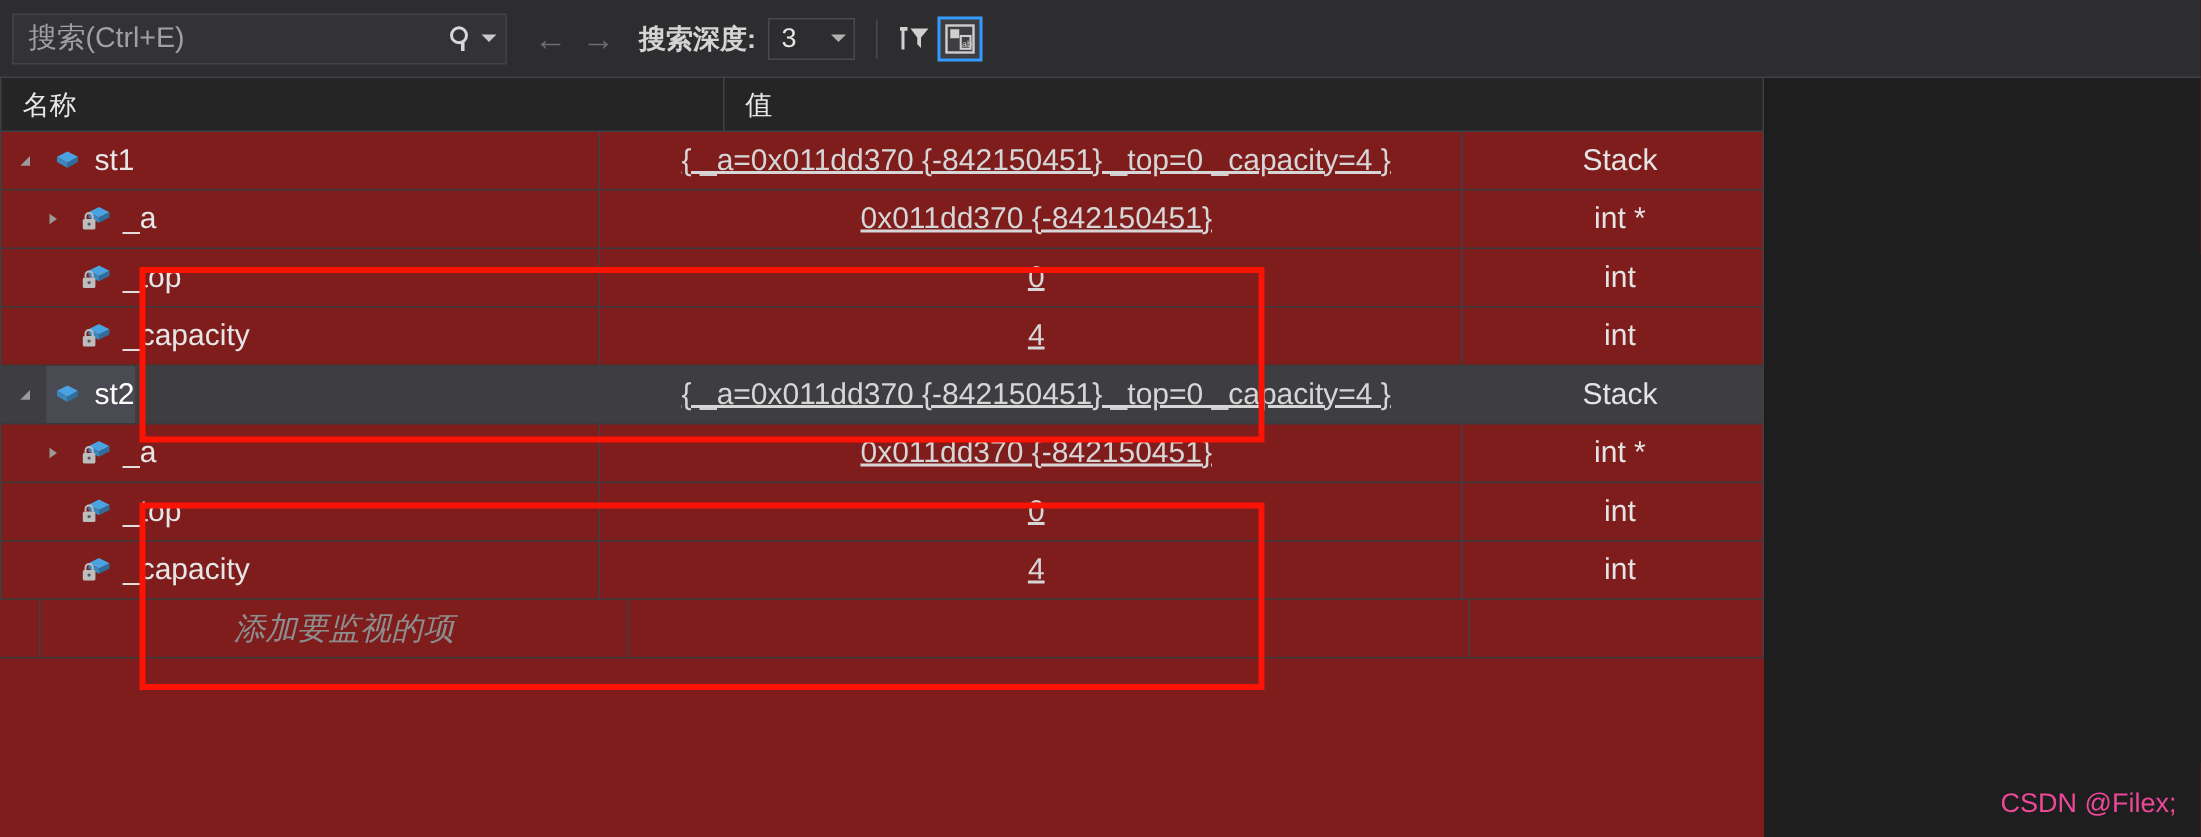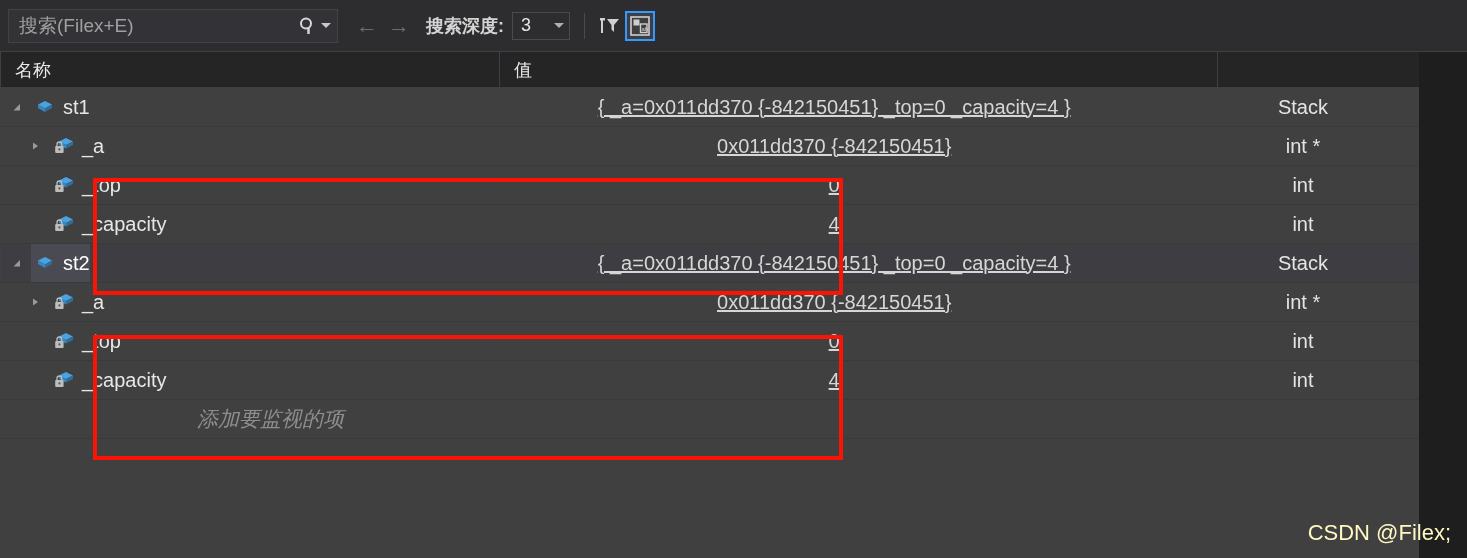--- a/index.html
+++ b/index.html
@@ -102,23 +102,23 @@
   }
   .tool-btn.active {
     border: 2px solid #3399ff;
     background: #3e3e42;
   }
 
   
   .grid {
     position: absolute;
     left: 0; top: 52px;
-    width: 1419px;
+    width: 1176px;
     height: 506px;
-    background: #404040;
+    background: #7f1d1d;
   }
   .grid-header {
     display: flex;
     height: 36px;
     background: #252526;
     border-bottom: 1px solid #3f3f46;
   }
   .col-name  { width: 500px; }
   .col-value { width: 718px; }
   .col-type  { width: 249px; }
@@ -208,31 +208,31 @@
   .red-rect {
     position: absolute;
     border: 4px solid #fb1306;
     pointer-events: none;
   }
 
   .watermark {
     position: absolute;
     right: 16px;
     bottom: 12px;
-    font-size: 22px;
-    color: #fef9c3;
+    font-size: 18px;
+    color: #ec4899;
   }
 </style>
 </head>
 <body>
 
 <div class="toolbar">
 
   <div class="search-box">
-    <span class="search-placeholder">搜索(Filex+E)</span>
+    <span class="search-placeholder">搜索(Ctrl+E)</span>
     <span class="search-icon-wrap">
       <svg class="magnifier" width="20" height="20" viewBox="0 0 20 20">
         <circle cx="8" cy="7.5" r="5" fill="none" stroke="#d8d8d8" stroke-width="2"></circle>
         <line x1="10.5" y1="11.5" x2="10.5" y2="18" stroke="#d8d8d8" stroke-width="2.4"></line>
       </svg>
       <span class="caret-down"></span>
     </span>
   </div>
 
   <div class="nav-arrows">

